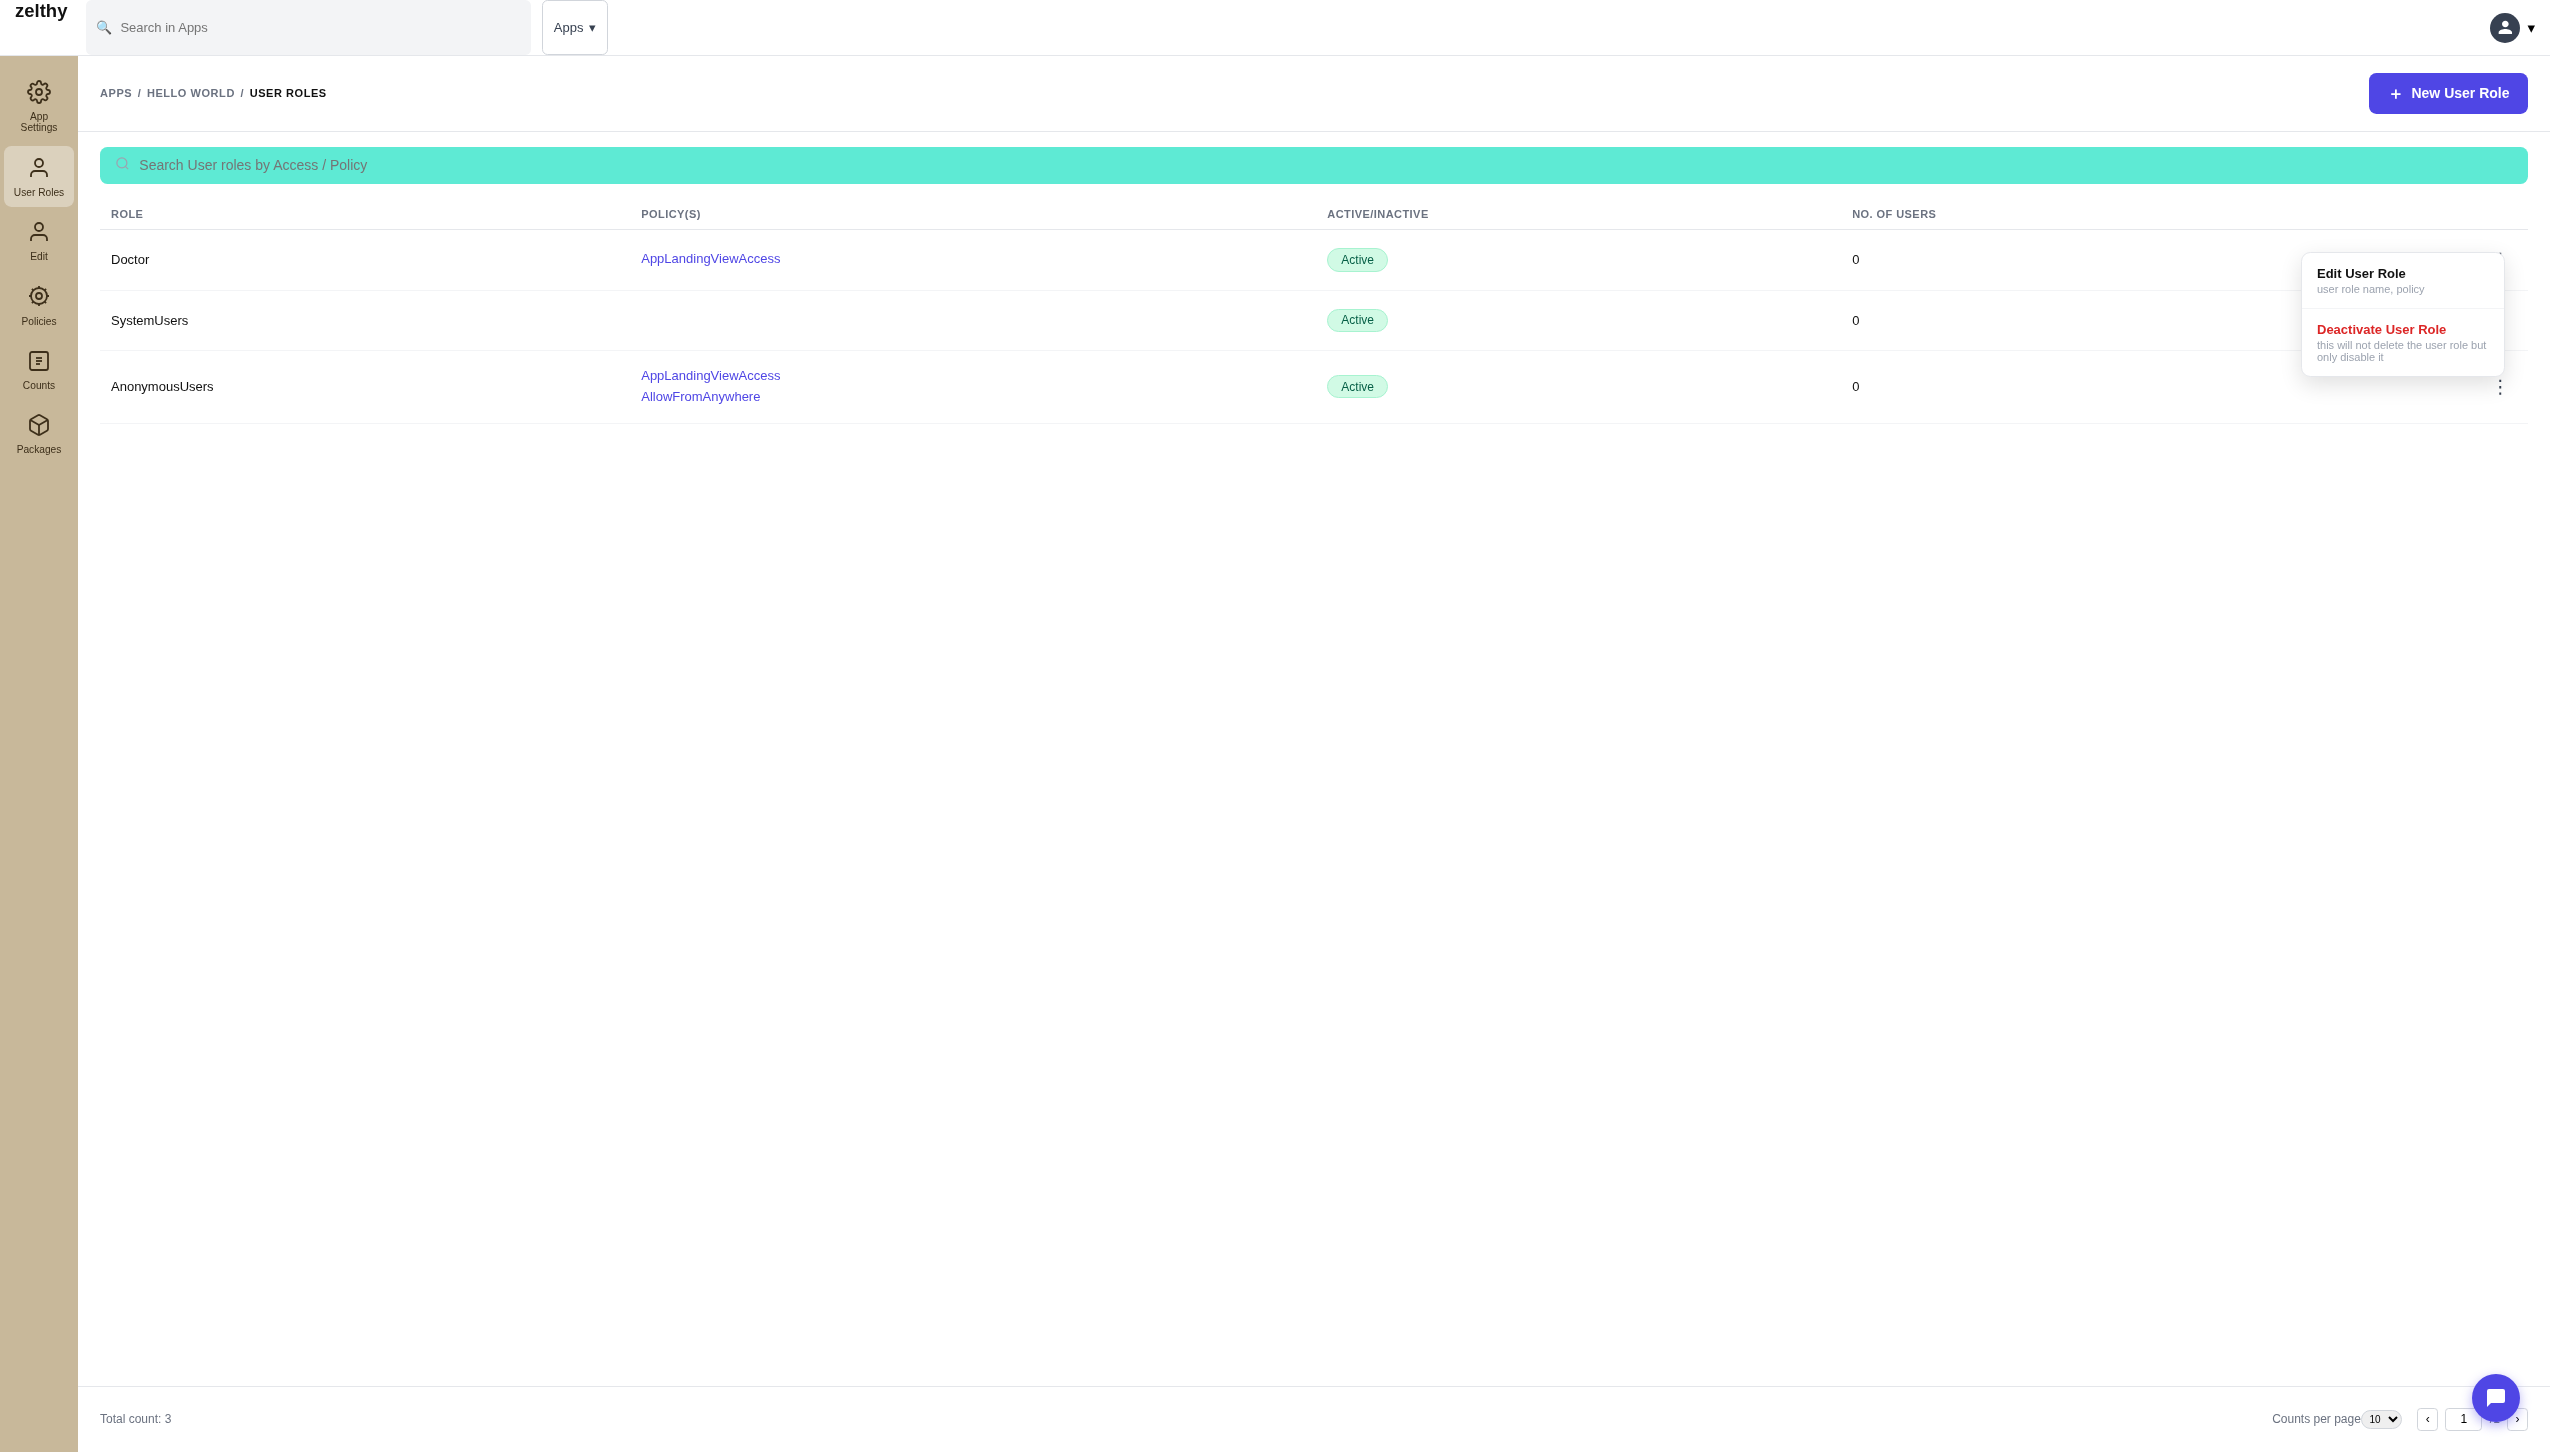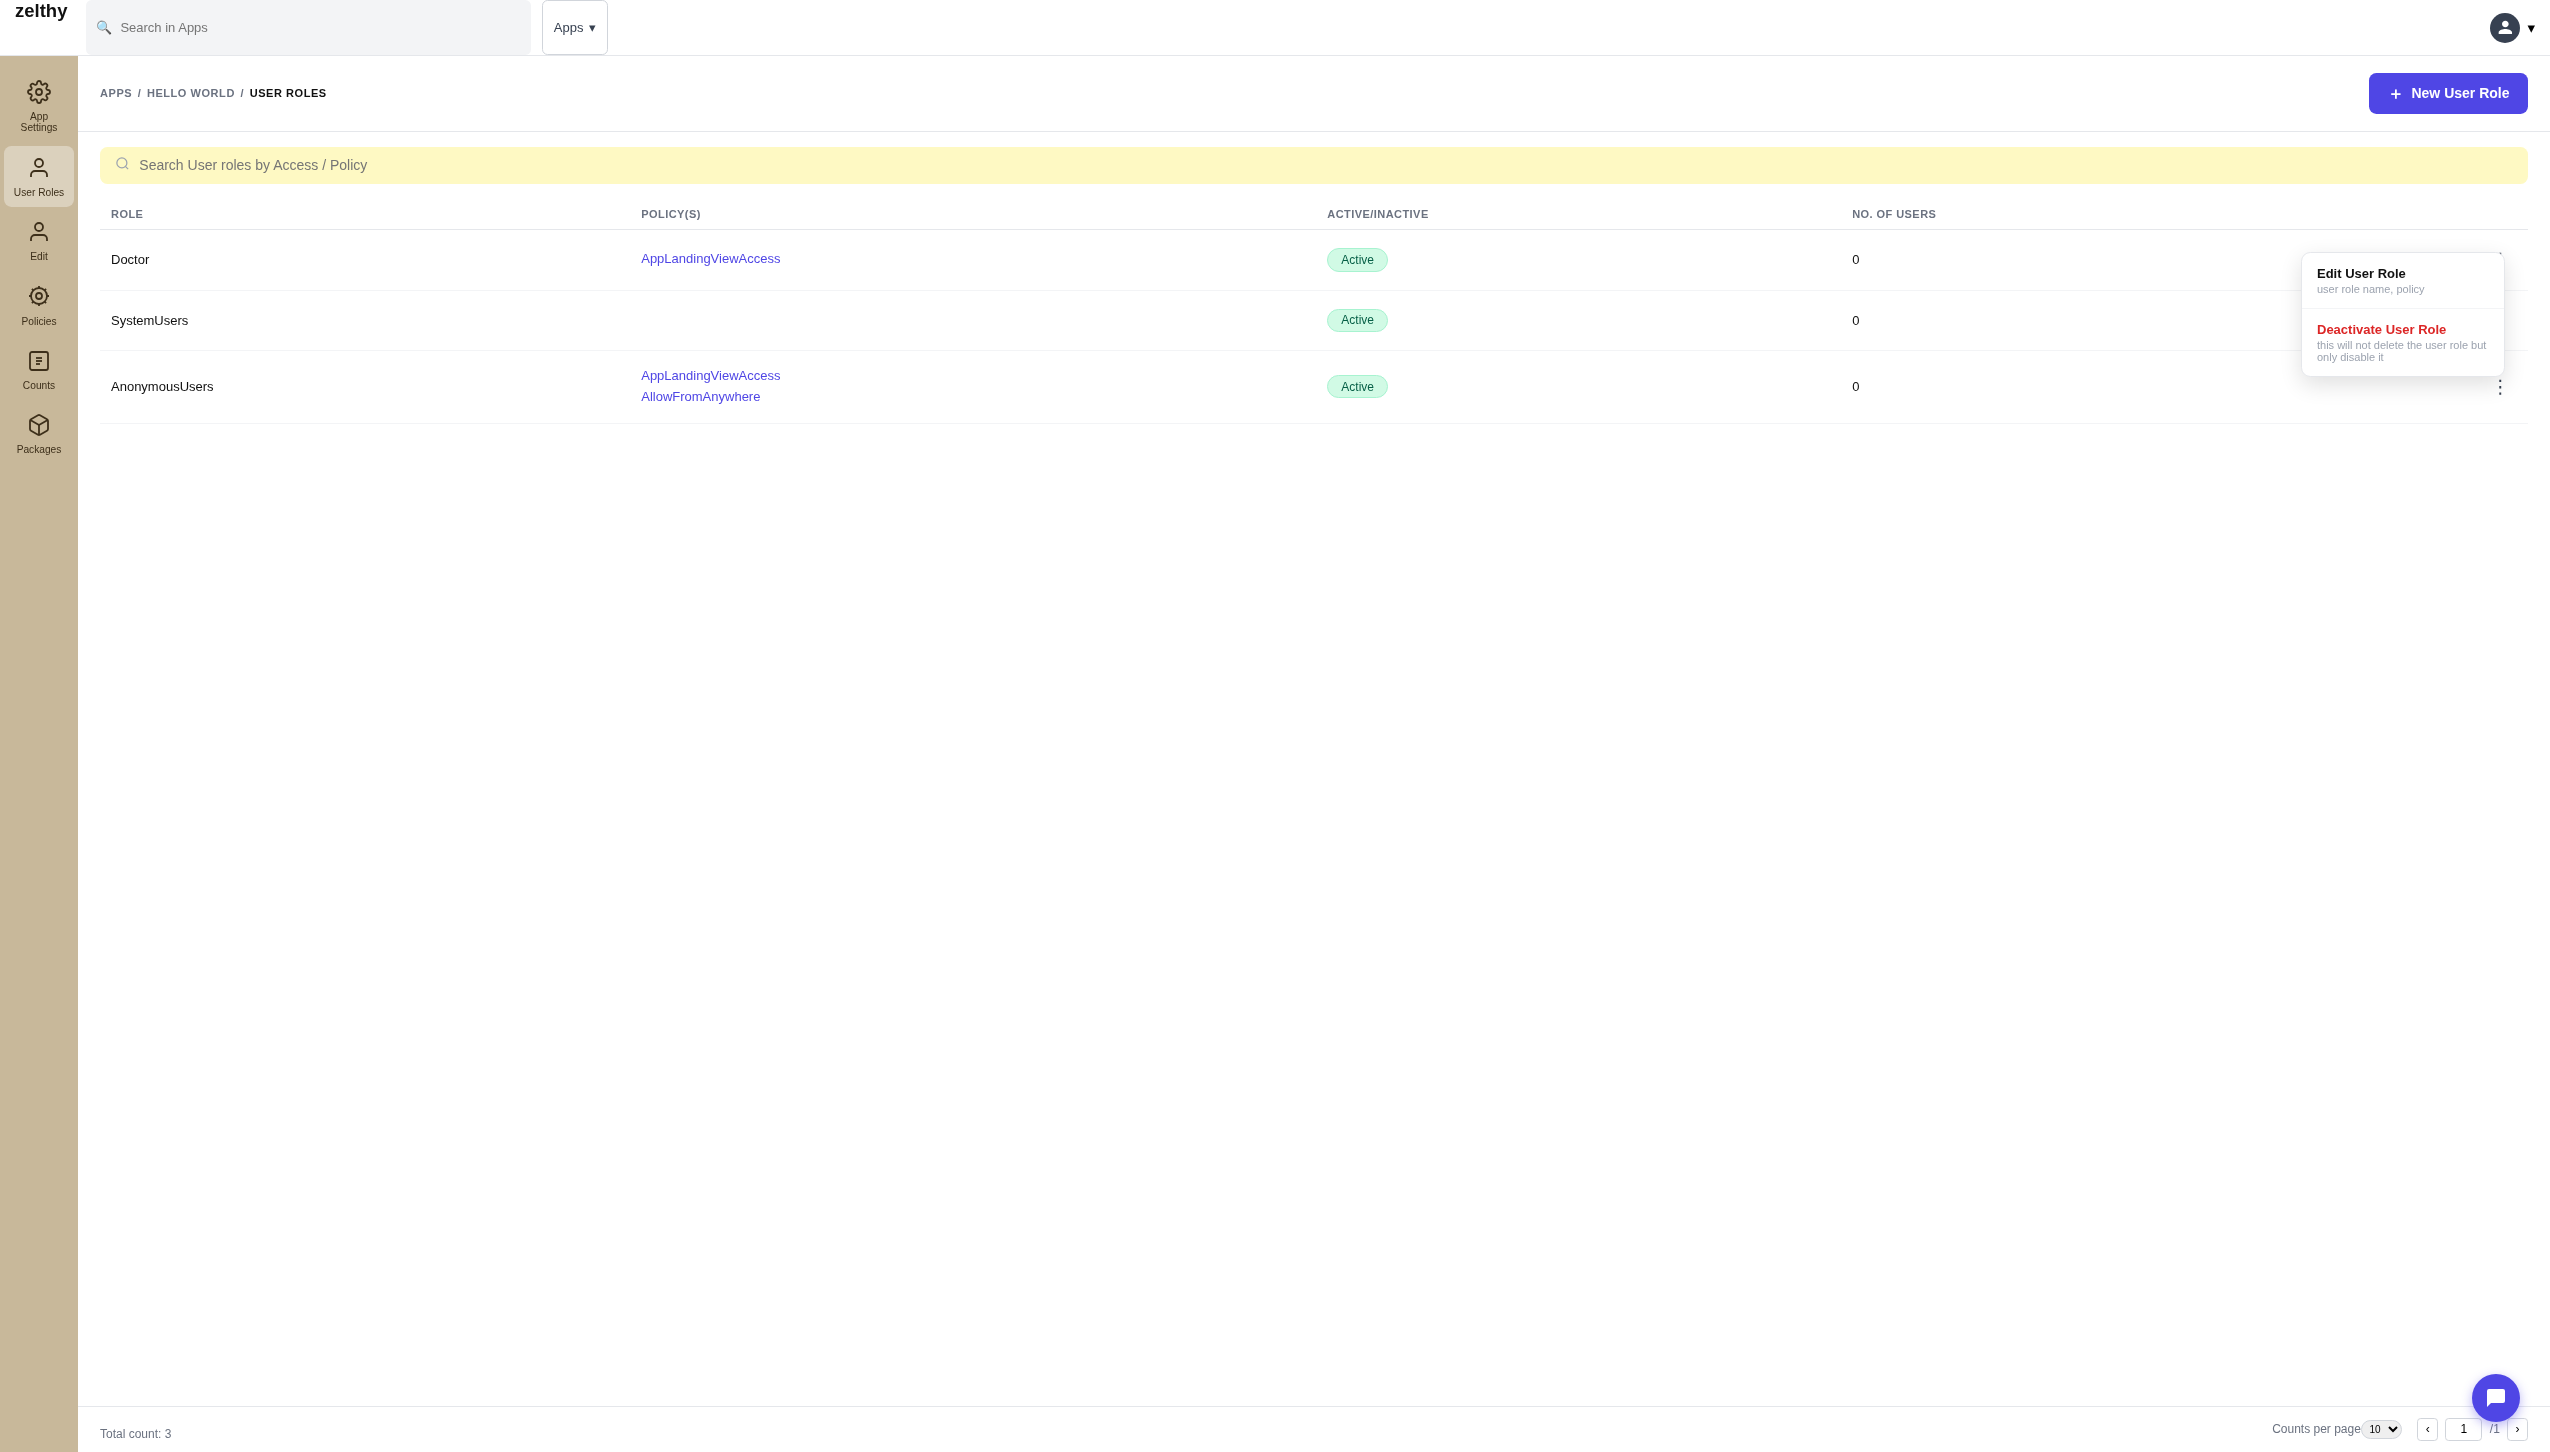--- a/index.html
+++ b/index.html
@@ -55,21 +55,21 @@
     .new-role-btn {
       display: flex; align-items: center; gap: 7.4px; background: #4f46e5;
       color: #fff; border: none; border-radius: 7.4px; padding: 9.3px 18.5px;
       font-size: 14px; font-weight: 600; cursor: pointer;
     }
     .new-role-btn .plus-icon { font-size: 16.7px; }
 
     
     .table-search {
       display: flex; align-items: center; gap: 9.3px; margin: 15px 22px;
-      background: #fef9c3; border-radius: 7.4px; padding: 9.3px 15px; justify-content: center;
+      background: #5eead4; border-radius: 7.4px; padding: 9.3px 15px; justify-content: center;
     }
     .table-search input {
       border: none; background: transparent; outline: none; font-size: 14px; color: #374151; width: 100%;
     }
 
     
     .table-wrap { flex: 1; overflow-y: auto; padding: 0 22px; }
     table { width: 100%; border-collapse: collapse; }
     thead tr { border-bottom: 0.9px solid #e5e7eb; }
     thead th {
@@ -96,22 +96,22 @@
       box-shadow: 0 7.4px 22px rgba(0,0,0,0.12); width: 204px; overflow: hidden; z-index: 100;
     }
     .context-menu-item { padding: 13px 15px; cursor: pointer; }
     .context-menu-item .menu-title { font-size: 13px; font-weight: 600; color: #111; }
     .context-menu-item .menu-desc { font-size: 11px; color: #9ca3af; margin-top: 1.9px; }
     .context-menu-item.danger .menu-title { color: #dc2626; }
     .context-menu-divider { height: 0.9px; background: #f3f4f6; }
 
     
     .footer {
-      display: flex; align-items: flex-end; justify-content: space-between;
-      padding: 11px 22px; border-top: 0.9px solid #e5e7eb; font-size: 12px; color: #6b7280;
+      display: flex; align-items: center; justify-content: space-between;
+      padding: 21px 22px; border-top: 0.9px solid #e5e7eb; font-size: 12px; color: #6b7280;
       flex-shrink: 0;
     }
     .footer-right { display: flex; align-items: center; gap: 15px; }
     .per-page { display: flex; align-items: center; gap: 0; }
     .per-page select { border: 0.9px solid #d1d5db; border-radius: 10px; padding: 1.9px 3.7px; font-size: 10px; }
     .pagination { display: flex; align-items: center; gap: 7.4px; }
     .page-btn { background: none; border: 0.9px solid #d1d5db; border-radius: 3.7px; padding: 3.7px 7.4px; cursor: pointer; font-size: 12px; }
     .page-input { width: 37px; text-align: center; border: 0.9px solid #d1d5db; border-radius: 3.7px; padding: 3.7px; font-size: 12px; }
 
     

